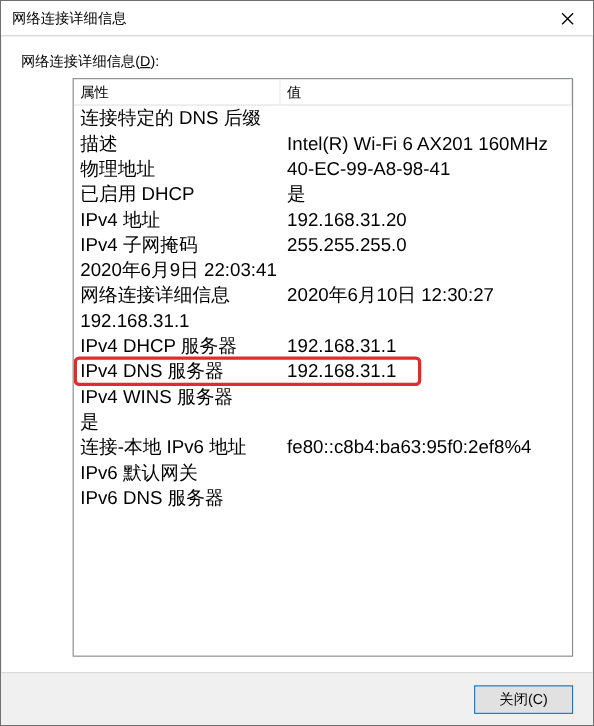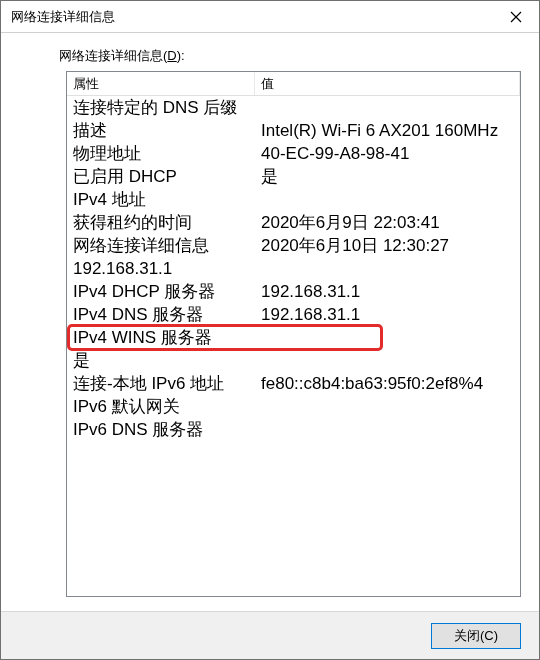--- a/index.html
+++ b/index.html
@@ -42,21 +42,20 @@
     .titlebar-close svg { width: 12px; height: 12px; }
     .body {
       flex: 1;
       padding: 14px 18px 14px 18px;
       display: flex;
       flex-direction: column;
     }
     .label-row {
       margin-bottom: 6px;
       font-size: 13px;
-      margin-left: 40px;
     }
     .label-row .u { text-decoration: underline; }
     .listbox {
       flex: 1;
       border: 1px solid #828790;
       background: #fff;
       overflow: hidden;
       position: relative;
       margin-left: 47px;
     }
@@ -155,23 +154,27 @@
           <div class="row">
             <div class="col-prop">物理地址</div>
             <div class="col-val">40-EC-99-A8-98-41</div>
           </div>
           <div class="row">
             <div class="col-prop">已启用 DHCP</div>
             <div class="col-val">是</div>
           </div>
           <div class="row">
             <div class="col-prop">IPv4 地址</div>
-          </div>
-          <div class="row">
-            <div class="col-prop">获得租约的时间</div>
+            <div class="col-val">192.168.31.20</div>
+          </div>
+          <div class="row">
+            <div class="col-prop">IPv4 子网掩码</div>
+            <div class="col-val">255.255.255.0</div>
+          </div>
+          <div class="row">
             <div class="col-val">2020年6月9日 22:03:41</div>
           </div>
           <div class="row">
             <div class="col-prop">网络连接详细信息</div>
             <div class="col-val">2020年6月10日 12:30:27</div>
           </div>
           <div class="row">
             <div class="col-val">192.168.31.1</div>
           </div>
           <div class="row">

